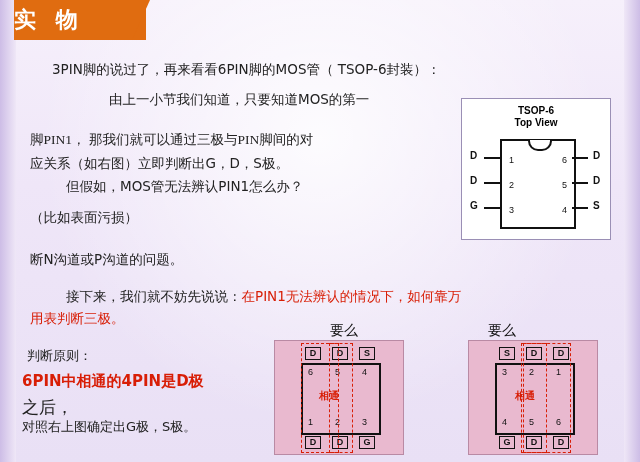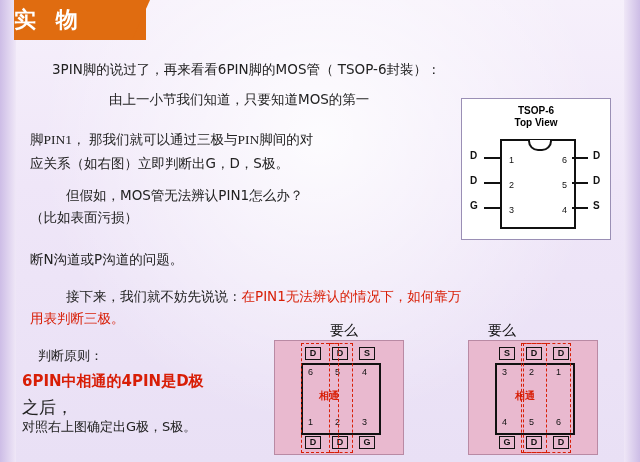--- a/index.html
+++ b/index.html
@@ -42,30 +42,30 @@
     border-top:40px solid #e06c10; border-right:18px solid transparent;
   }
 
   
   .txt { position:absolute; color:#222; font-size:13.5px; line-height:23px;
          font-family:"DejaVu Sans", sans-serif; white-space:nowrap; }
   .l1 { left:52px;  top:58px; }
   .l2 { left:66px;  top:88px;margin-left:43px; }
   .l3 { left:30px;  top:128px;font-family:Liberation Serif, serif; }
   .l4 { left:30px;  top:152px; }
-  .l5 { left:66px;  top:184px; }
+  .l5 { left:66px;  top:175px; }
   .l6 { left:30px;  top:206px; }
   .l7 { left:52px;  top:226px; }
   .l8 { left:30px;  top:248px; }
   .l9 { left:66px;  top:285px; }
   .red { color:#d81e06; }
   .l10 { left:30px; top:307px; }
 
   
-  .b1 { position:absolute; left:38px; top:347px; font-size:13px;
+  .b1 { position:absolute; left:27px; top:347px; font-size:13px;
         color:#222; font-family:"DejaVu Sans", sans-serif; }
   .b2 { position:absolute; left:22px; top:372px; font-size:15px;
         color:#d81e06; font-weight:bold; font-family:"DejaVu Sans", sans-serif; }
   .b3 { position:absolute; left:22px; top:396px; font-size:17px;
         color:#222; font-family:"DejaVu Sans", sans-serif; }
   .b4 { position:absolute; left:22px; top:418px; font-size:13px;
         color:#222; font-family:"DejaVu Sans", sans-serif; }
 
   
   .fig-tsop {

